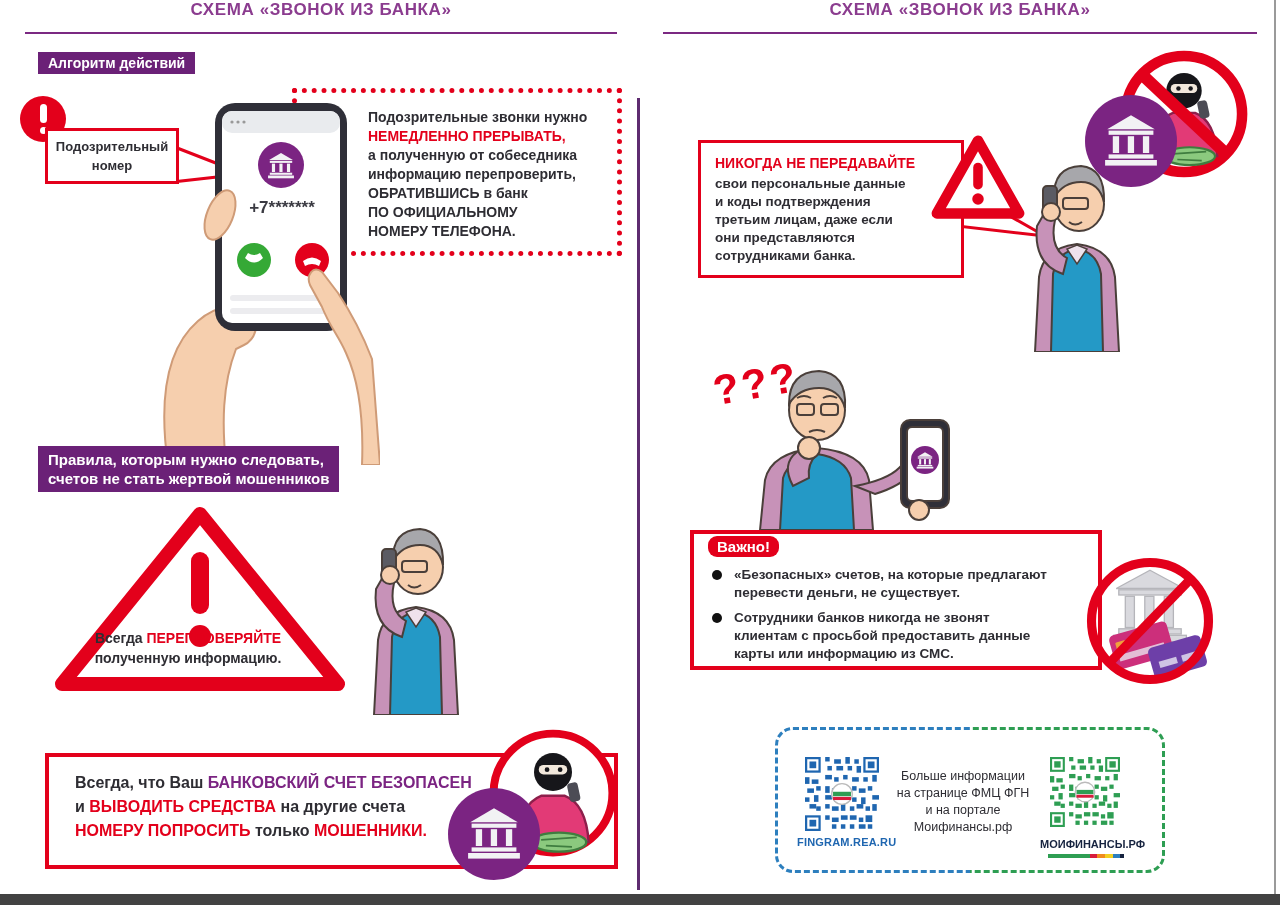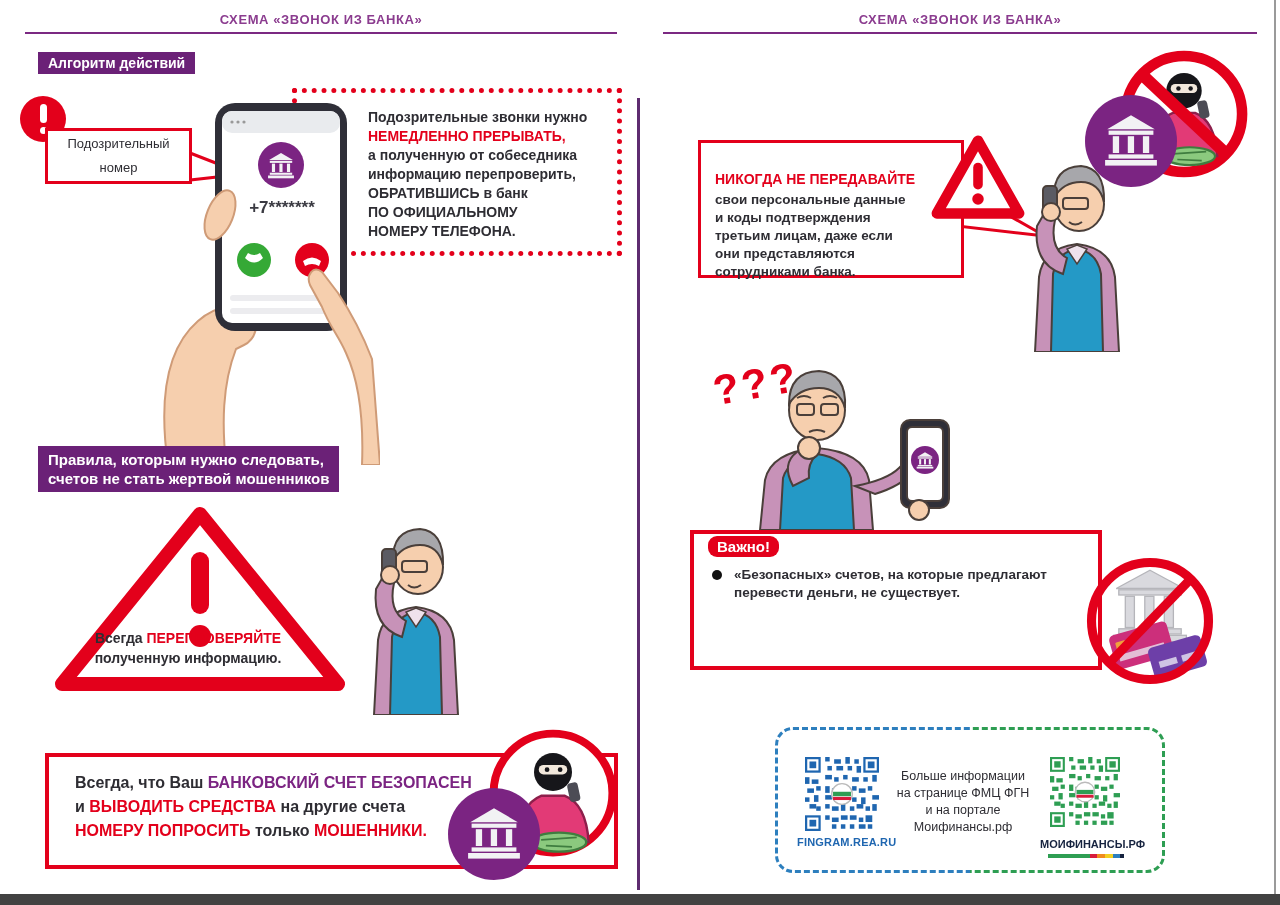--- a/index.html
+++ b/index.html
@@ -5,44 +5,44 @@
   html,body{margin:0;padding:0;background:#ffffff;}
   .poster{position:relative;width:1280px;height:905px;background:#fff;overflow:hidden;
           font-family:"Liberation Sans","DejaVu Sans",sans-serif;color:#2e2d33;}
   .abs{position:absolute;}
   .b{font-weight:bold;}
   .ml{white-space:pre-line;}
   .red{color:#e3001b;}
   .purple{color:#7b2482;}
   .dark{color:#2e2d33;}
 
-  .page-header{top:12px;font-size:13px;font-weight:bold;color:#8b3c8f;text-align:center;letter-spacing:.6px;}
+  .page-header{top:0;font-size:17px;font-weight:bold;color:#8b3c8f;text-align:center;letter-spacing:.6px;}
   .header-line{top:32px;height:2px;background:#7b2982;}
 
   .purple-tag{background:#6b2177;color:#fff;font-weight:bold;padding:3px 10px;}
 
   .dotted-box{left:292px;top:88px;width:330px;height:168px;border:5px dotted #e3001b;box-sizing:border-box;}
   .advice{left:368px;top:108px;width:252px;font-size:14px;font-weight:bold;line-height:19px;}
 
   .callout{border:3px solid #e3001b;background:#fff;box-sizing:border-box;}
-  .susp{left:45px;top:128px;width:147px;height:56px;font-size:13px;font-weight:normal;
-        display:flex;align-items:center;justify-content:center;text-align:center;line-height:24px;}
+  .susp{left:45px;top:128px;width:134px;height:56px;font-size:13px;font-weight:bold;
+        display:flex;align-items:center;justify-content:center;text-align:center;line-height:19px;}
 
   .excl-circle{left:20px;top:96px;width:46px;height:46px;border-radius:50%;background:#e3001b;}
   .excl-circle .bar{position:absolute;left:20px;top:8px;width:7px;height:19px;border-radius:4px;background:#fff;}
   .excl-circle .dot{position:absolute;left:20px;top:31px;width:7px;height:7px;border-radius:50%;background:#fff;}
 
   .rules-tag{left:38px;top:446px;font-size:15px;line-height:19px;padding:4px 10px;}
 
   .tri-text{left:68px;top:628px;width:240px;text-align:center;font-size:14px;font-weight:bold;line-height:20px;}
 
   .remember-box{left:45px;top:753px;width:573px;height:116px;border:4px solid #e3001b;box-sizing:border-box;}
   .remember-text{left:75px;top:771px;font-size:16px;font-weight:bold;line-height:24px;}
 
-  .never-box{left:698px;top:140px;width:266px;height:138px;border:3px solid #e3001b;box-sizing:border-box;padding:28px 14px;}
+  .never-box{left:698px;top:140px;width:266px;height:138px;border:3px solid #e3001b;box-sizing:border-box;padding:12px 14px;}
   .never-box .t{font-size:14px;font-weight:bold;color:#e3001b;}
   .never-box .bdy{font-size:13.5px;font-weight:bold;line-height:18px;margin-top:4px;}
 
   .qmarks{left:713px;top:360px;font-size:42px;font-weight:bold;color:#e3001b;transform:rotate(-10deg);letter-spacing:3px;}
 
   .imp-box{left:690px;top:530px;width:412px;height:140px;border:4px solid #e3001b;box-sizing:border-box;}
   .imp-label{left:708px;top:536px;background:#e3001b;color:#fff;font-size:15px;font-weight:bold;padding:2px 9px;border-radius:9px;}
   .imp-rows{left:712px;top:566px;width:360px;}
   .imp-row{display:flex;gap:12px;margin-bottom:7px;}
   .imp-dot{width:10px;height:10px;border-radius:50%;background:#111;margin-top:4px;flex:none;}
@@ -320,20 +320,26 @@
     </svg>
 
     <div class="abs imp-box"></div>
     <div class="abs imp-label">Важно!</div>
     <div class="abs imp-rows">
       <div class="imp-row">
         <span class="imp-dot"></span>
         <span class="txt ml">«Безопасных» счетов, на которые предлагают
 перевести деньги, не существует.</span>
       </div>
+      <div class="imp-row">
+        <span class="imp-dot"></span>
+        <span class="txt ml">Сотрудники банков никогда не звонят
+клиентам с просьбой предоставить данные
+карты или информацию из СМС.</span>
+      </div>
     </div>
 
     <svg class="abs" style="left:1085px;top:552px;" width="130" height="138" viewBox="0 0 100 106">
       <g stroke="#b5b5ba" stroke-width="1" fill="#d9d9de">
         <polygon points="50,14 76,28 24,28"></polygon>
         <rect x="26" y="29" width="48" height="4"></rect>
         <rect x="31" y="34" width="7" height="24"></rect>
           <rect x="46" y="34" width="7" height="24"></rect>
           <rect x="61" y="34" width="7" height="24"></rect>
         <rect x="26" y="59" width="48" height="4"></rect>

